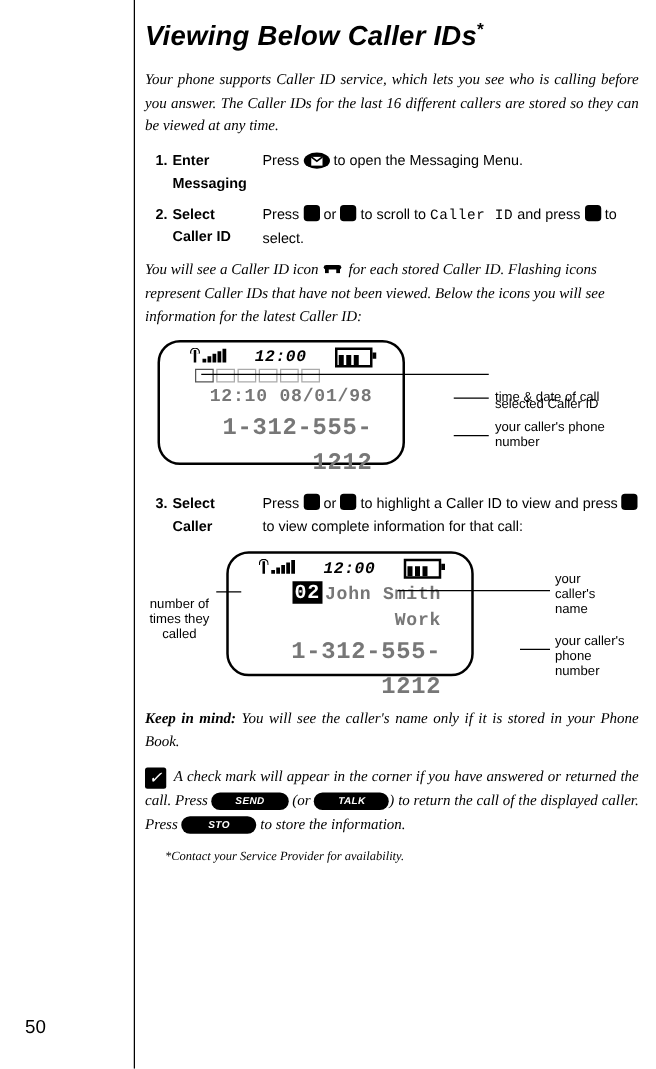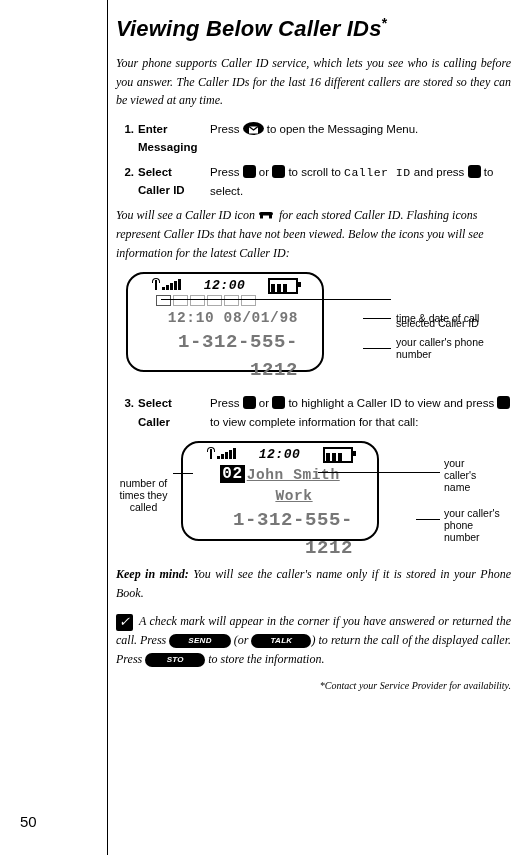--- a/index.html
+++ b/index.html
@@ -5,21 +5,21 @@
     :root { --page-w: 525px; --page-h: 855px; --content-x: 116px; --content-w: 395px; }
     html, body { margin: 0; padding: 0; background: #fff; color: #000; }
     body { width: var(--page-w); height: var(--page-h); position: relative; font-family: Georgia, 'Times New Roman', serif; font-size: 12px; line-height: 1.55; }
     .page-number { position: absolute; left: 20px; bottom: 22px; font-size: 15px; font-family: 'Trebuchet MS', Helvetica, sans-serif; }
     .divider { position: absolute; left: 107px; top: 0; width: 0; height: 100%; border-left: 1.3px solid #000; }
     .content { position: absolute; left: var(--content-x); top: 12px; width: var(--content-w); }
     h1.title { font-family: Verdana, Geneva, 'Trebuchet MS', sans-serif; font-weight: 700; font-style: italic; font-size: 22px; margin: 0 0 8px 0; letter-spacing: 0.2px; }
     h1.title sup { font-size: 14px; font-style: normal; }
     p.body { margin: 0 0 10px 0; text-align: justify; font-style: italic; }
     p.body.nojust { text-align: left; }
-    p.foot { margin: 8px 0 0 16px; font-style: italic; font-size: 10px; text-align: right; }
+    p.foot { margin: 8px 0 0 16px; font-style: italic; font-size: 10px; }
     .step-row { display: flex; margin: 6px 0; font-family: 'Trebuchet MS', 'Lucida Sans', Helvetica, sans-serif; font-size: 11.5px; line-height: 1.6; }
     .step-num { width: 18px; text-align: right; font-weight: bold; padding-right: 4px; flex-shrink: 0; }
     .step-name { width: 72px; font-weight: bold; flex-shrink: 0; }
     .step-text { flex: 1; font-family: 'Trebuchet MS', 'Lucida Sans', Helvetica, sans-serif; font-size: 11.5px; }
     .em { font-style: italic; font-weight: bold; }
     .lcdword { font-family: 'OCR A Std', 'Courier New', monospace; letter-spacing: 0.5px; }
     .key { display: inline-flex; align-items: center; justify-content: center; background: #000; color: #fff; border-radius: 7px; font-family: Verdana, Geneva, sans-serif; font-weight: bold; font-size: 8px; height: 14px; padding: 0 19px; min-width: 22px; vertical-align: middle; letter-spacing: 0.3px; }
     .smallkey { display: inline-block; width: 13px; height: 13px; background: #000; border-radius: 3px; vertical-align: -2px; }
     .checkmark-box { display: inline-flex; width: 17px; height: 17px; background:#000; color:#fff; align-items:center; justify-content:center; margin-right: 3px; border-radius:2px; font-size:13px; vertical-align:middle; }
     
@@ -38,21 +38,21 @@
     .batt i { display: inline-block; width: 4px; height: 8px; background: #000; margin:1px; }
     .lcd-row { font-family: 'Courier New', monospace; color: #777; letter-spacing: 0.6px; line-height: 1.45; text-align: right; }
     .lcd-row.big { font-size: 19px; font-weight: bold; }
     .lcd-row.med { font-size: 14.5px; font-weight: bold; }
     .lcd .icons-row { height: 12px; display:flex; gap:2px; margin:1px 0 1px 4px; }
     .lcd .icons-row .ph { width:13px; height:9px; border: 1.3px solid #aaa; display:inline-block; position:relative; }
     .lcd .icons-row .ph.sel { border-color:#555; }
     .callnum-badge { display:inline-block; background:#000; color:#fff; font-family:'Courier New',monospace; font-weight:bold; padding:1px 2px; margin-right:2px; font-size:16px; line-height:1; vertical-align: 1px; }
     .leader { position:absolute; height:0; border-top:0.8px solid #000; }
     .annot { position:absolute; font-family: 'Trebuchet MS', Helvetica, sans-serif; font-size: 10.5px; line-height: 1.15; }
-    .lcd2-text-left { text-align:center;text-decoration:underline; }
+    .lcd2-text-left { text-align:right; }
     .msg-icon { vertical-align:-2px; }
     .cid-handset { display:inline-flex; vertical-align: -1px; }
   </style>
 </head>
 <body>
 
 <div class="page-number">50</div>
 <div class="divider"></div>
 
 <div class="content">

